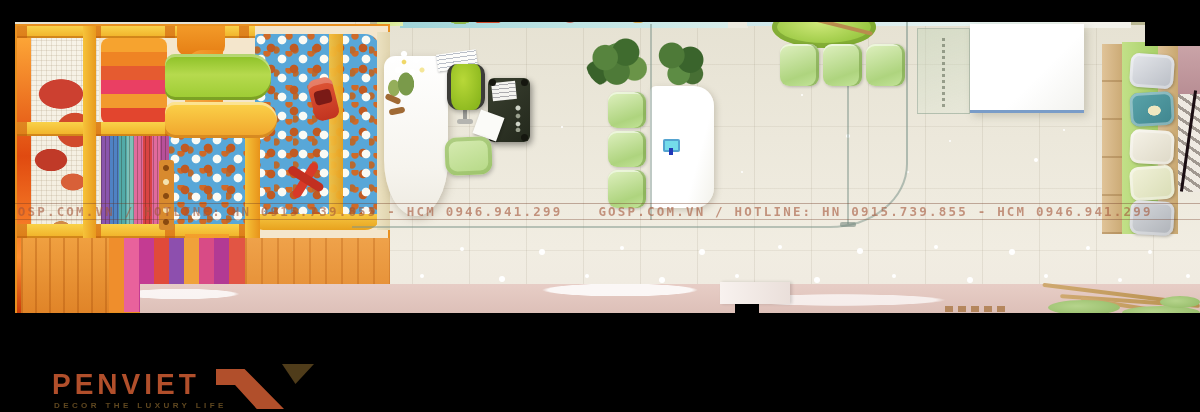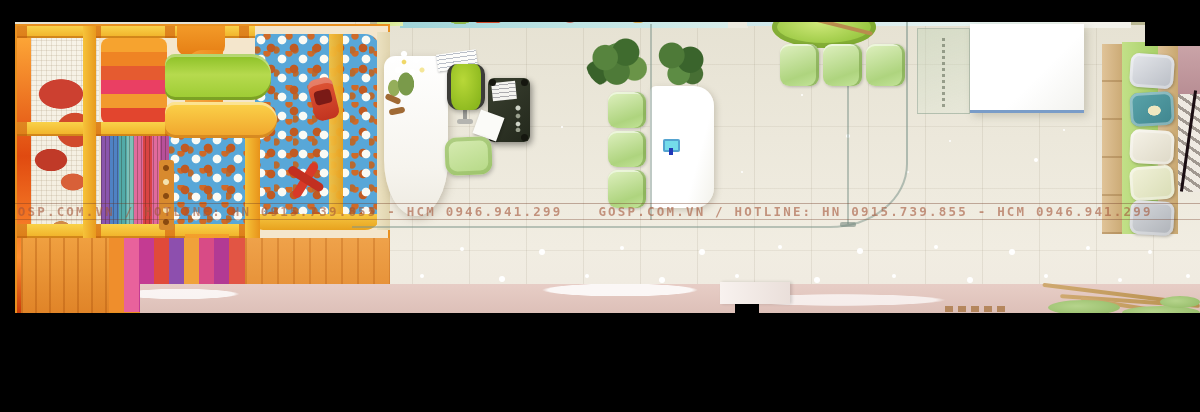--- a/index.html
+++ b/index.html
@@ -371,14 +371,22 @@
     <span>GOSP.COM.VN / HOTLINE: HN 0915.739.855 - HCM 0946.941.299</span>
     <span>GOSP.COM.VN / HOTLINE: HN 0915.739.855 - HCM 0946.941.299</span>
   </div>
 
   <div id="frame-top" class="frame"></div>
   <div id="frame-top-right" class="frame"></div>
   <div id="frame-bottom" class="frame"></div>
   <div id="frame-left" class="frame"></div>
   <div id="edge-notch"></div>
 
+  <div id="logo">
+    <div id="logo-wordmark">PENVIET</div>
+    <div id="logo-tagline">DECOR THE LUXURY LIFE</div>
+    <div id="logo-mark">
+      <div class="mark-orange"></div>
+      <div class="mark-dark"></div>
+    </div>
+  </div>
 
 </div>
 
 </body></html>

